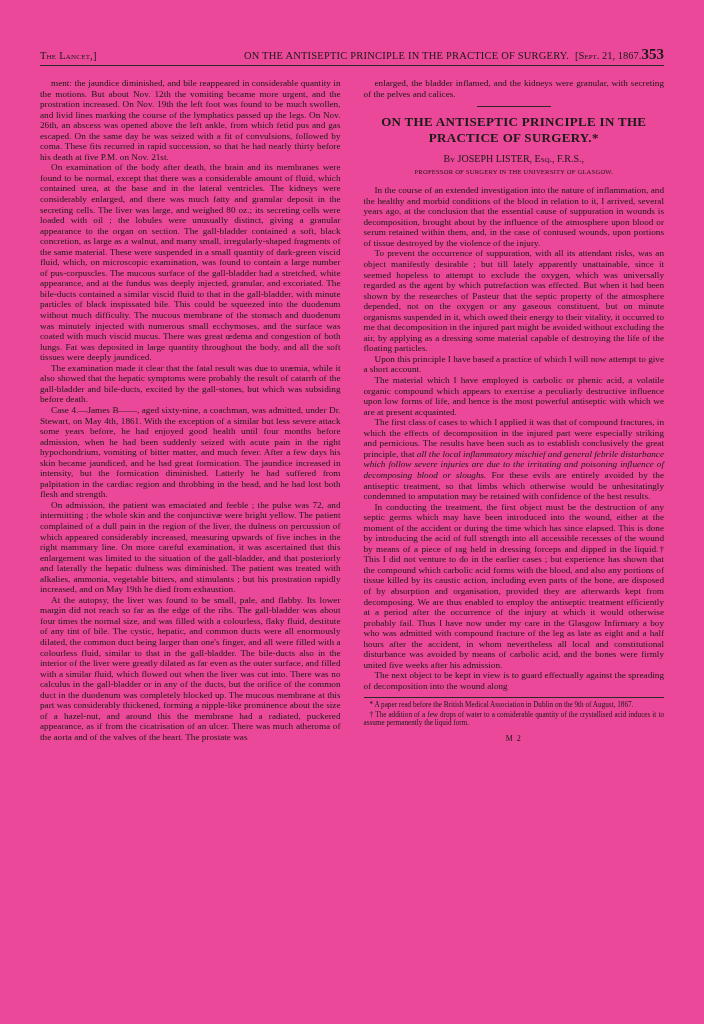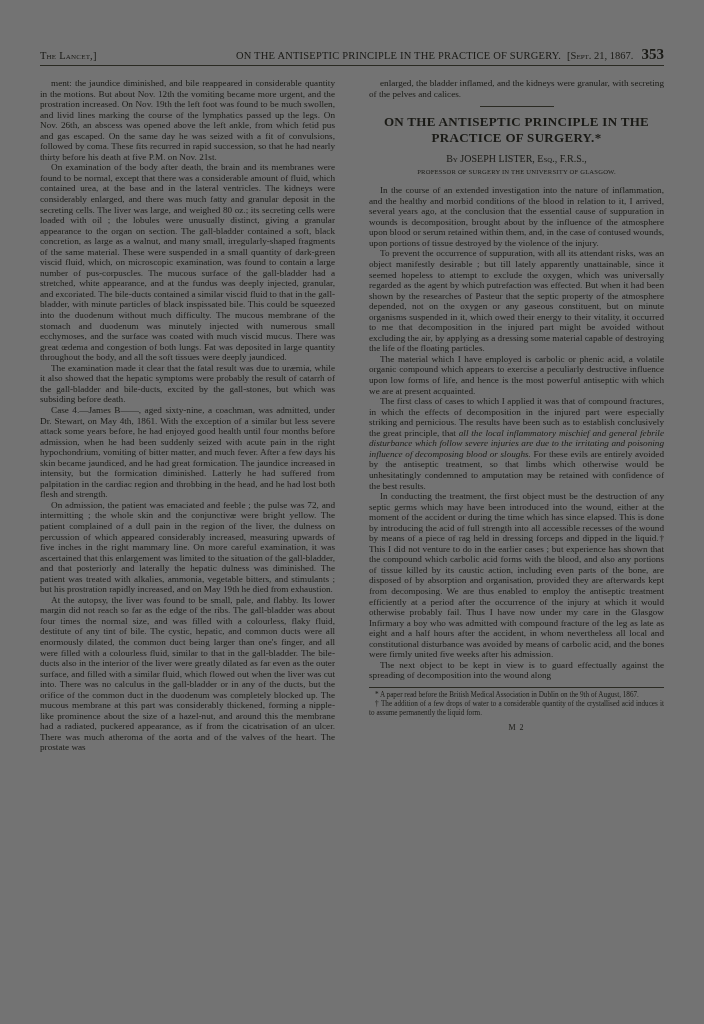--- a/index.html
+++ b/index.html
@@ -10,21 +10,21 @@
   body {
     width: 704px;
     height: 1024px;
     font-family: "Liberation Serif", serif;
     color: #1a1a16;
   }
   .page {
     position: relative;
     width: 704px;
     height: 1024px;
-    background: #737373;
+    background: #ec4899;
     box-sizing: border-box;
     padding: 46px 40px 18px 40px;
   }
   
   .runhead {
     display: flex;
     align-items: baseline;
     justify-content: space-between;
     border-bottom: 1.2px solid #2a2a22;
     padding-bottom: 2px;
@@ -46,27 +46,27 @@
     white-space: nowrap;
   }
   .runhead .right {
     font-variant: small-caps;
     font-size: 10.5px;
     white-space: nowrap;
   }
   .runhead .pageno {
     font-size: 15px;
     font-weight: bold;
-    margin-left: 8px;
+    margin-left: 0;
     font-variant: normal;
   }
   
   .cols {
     display: flex;
-    gap: 12px;
+    gap: 1px;
     height: 912px;
     margin-top: 12px;
   }
   .col {
     width: 50%;
     box-sizing: border-box;
     font-size: 9.2px;
     line-height: 10.55px;
     text-align: justify;
     hyphens: auto;
@@ -156,20 +156,21 @@
       <p>enlarged, the bladder inflamed, and the kidneys were granular, with secreting of the pelves and calices.</p>
 
       <div class="rule-short"></div>
 
       <h1 class="art-title">ON THE ANTISEPTIC PRINCIPLE IN THE PRACTICE OF SURGERY.*</h1>
       <div class="art-byline">By JOSEPH LISTER, Esq., F.R.S.,</div>
       <div class="art-affil">PROFESSOR OF SURGERY IN THE UNIVERSITY OF GLASGOW.</div>
 
       <p>In the course of an extended investigation into the nature of inflammation, and the healthy and morbid conditions of the blood in relation to it, I arrived, several years ago, at the conclusion that the essential cause of suppuration in wounds is decomposition, brought about by the influence of the atmosphere upon blood or serum retained within them, and, in the case of contused wounds, upon portions of tissue destroyed by the violence of the injury.</p>
       <p>To prevent the occurrence of suppuration, with all its attendant risks, was an object manifestly desirable ; but till lately apparently unattainable, since it seemed hopeless to attempt to exclude the oxygen, which was universally regarded as the agent by which putrefaction was effected. But when it had been shown by the researches of Pasteur that the septic property of the atmosphere depended, not on the oxygen or any gaseous constituent, but on minute organisms suspended in it, which owed their energy to their vitality, it occurred to me that decomposition in the injured part might be avoided without excluding the air, by applying as a dressing some material capable of destroying the life of the floating particles.</p>
+      <p>Upon this principle I have based a practice of which I will now attempt to give a short account.</p>
       <p>The material which I have employed is carbolic or phenic acid, a volatile organic compound which appears to exercise a peculiarly destructive influence upon low forms of life, and hence is the most powerful antiseptic with which we are at present acquainted.</p>
       <p>The first class of cases to which I applied it was that of compound fractures, in which the effects of decomposition in the injured part were especially striking and pernicious. The results have been such as to establish conclusively the great principle, that <em>all the local inflammatory mischief and general febrile disturbance which follow severe injuries are due to the irritating and poisoning influence of decomposing blood or sloughs.</em> For these evils are entirely avoided by the antiseptic treatment, so that limbs which otherwise would be unhesitatingly condemned to amputation may be retained with confidence of the best results.</p>
       <p>In conducting the treatment, the first object must be the destruction of any septic germs which may have been introduced into the wound, either at the moment of the accident or during the time which has since elapsed. This is done by introducing the acid of full strength into all accessible recesses of the wound by means of a piece of rag held in dressing forceps and dipped in the liquid.† This I did not venture to do in the earlier cases ; but experience has shown that the compound which carbolic acid forms with the blood, and also any portions of tissue killed by its caustic action, including even parts of the bone, are disposed of by absorption and organisation, provided they are afterwards kept from decomposing. We are thus enabled to employ the antiseptic treatment efficiently at a period after the occurrence of the injury at which it would otherwise probably fail. Thus I have now under my care in the Glasgow Infirmary a boy who was admitted with compound fracture of the leg as late as eight and a half hours after the accident, in whom nevertheless all local and constitutional disturbance was avoided by means of carbolic acid, and the bones were firmly united five weeks after his admission.</p>
       <p>The next object to be kept in view is to guard effectually against the spreading of decomposition into the wound along</p>
 
       <div class="footnotes">
         <div class="rule"></div>
         <p>* A paper read before the British Medical Association in Dublin on the 9th of August, 1867.</p>
         <p>† The addition of a few drops of water to a considerable quantity of the crystallised acid induces it to assume permanently the liquid form.</p>
       </div>

